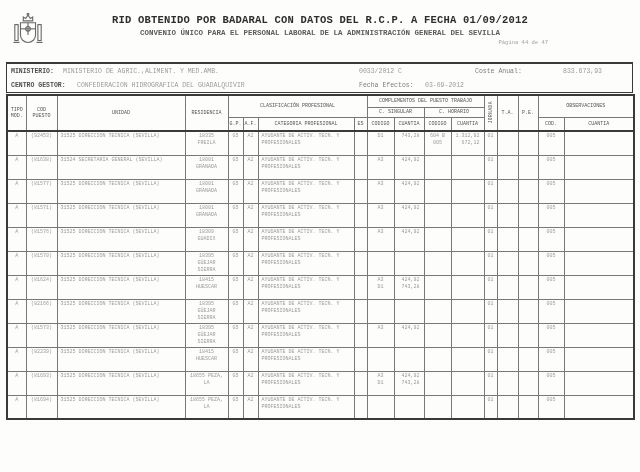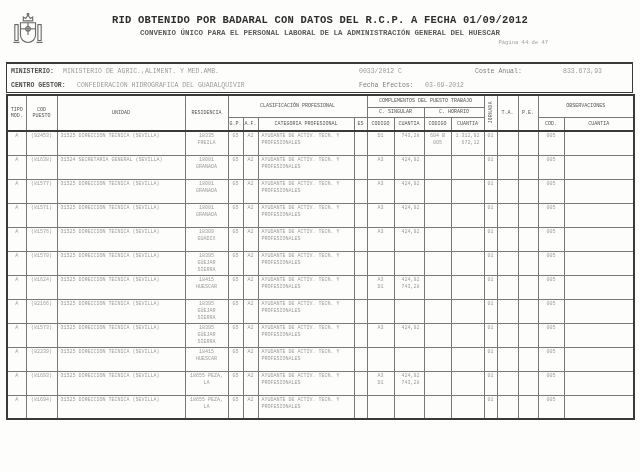--- a/index.html
+++ b/index.html
@@ -60,21 +60,21 @@
           <circle cx="17" cy="17.5" r="2.5"></circle>
           <rect x="3" y="13" width="3.5" height="17"></rect>
           <rect x="27.5" y="13" width="3.5" height="17"></rect>
           <line x1="1.5" y1="32" x2="8" y2="32"></line>
           <line x1="26" y1="32" x2="32.5" y2="32"></line>
         </g>
       </svg>
     </span>
     <div class="title-wrap">
       <div class="doc-title">RID OBTENIDO POR BADARAL CON DATOS DEL R.C.P. A FECHA 01/09/2012</div>
-      <div class="doc-subtitle">CONVENIO ÚNICO PARA EL PERSONAL LABORAL DE LA ADMINISTRACIÓN GENERAL DEL HUESCAR</div>
+      <div class="doc-subtitle">CONVENIO ÚNICO PARA EL PERSONAL LABORAL DE LA ADMINISTRACIÓN GENERAL DEL SEVILLA</div>
     </div>
     <div class="page-num">Página 44 de 47</div>
   </div>
 
   <div class="info-box">
     <div class="info-row r1">
       <span class="lbl" style="left:4px">MINISTERIO:</span>
       <span class="val" style="left:56px">MINISTERIO DE AGRIC.,ALIMENT. Y MED.AMB.</span>
       <span class="val" style="left:352px">0033/2012 C</span>
       <span class="lbl" style="left:468px;font-weight:normal;color:#7d7d7d">Coste Anual:</span>

